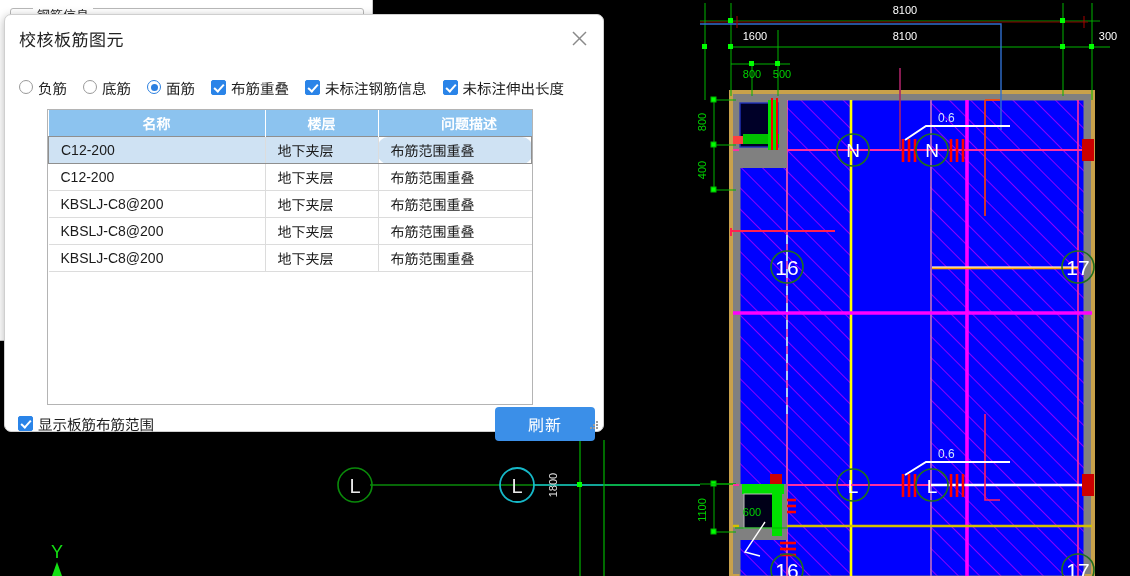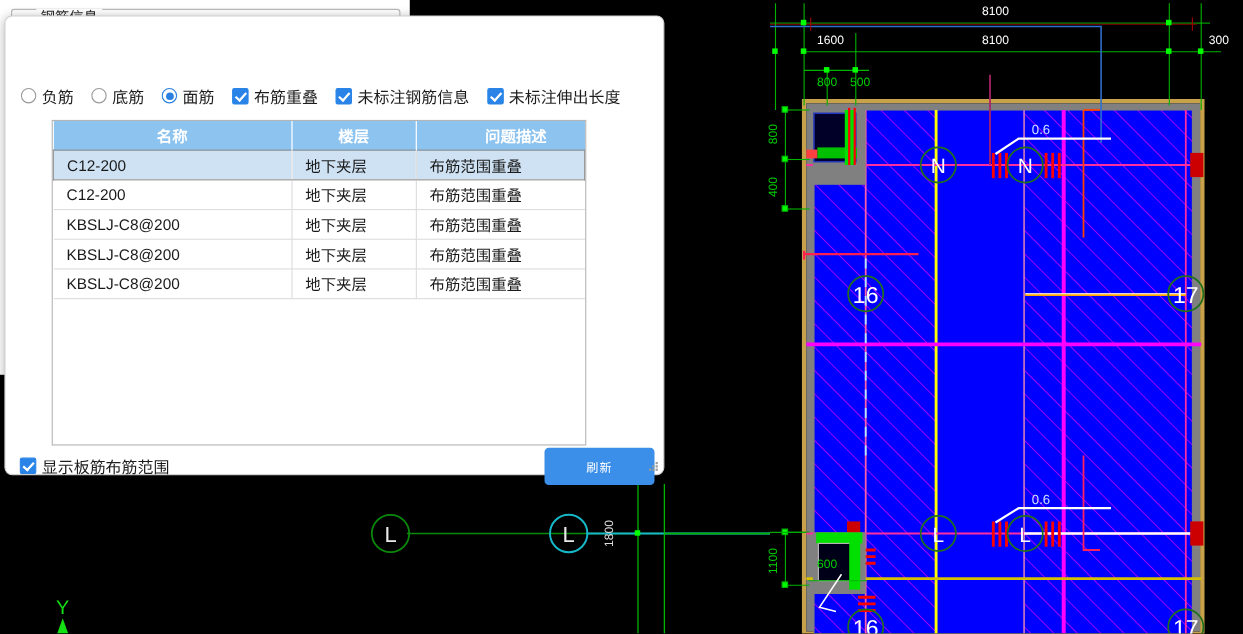--- a/index.html
+++ b/index.html
@@ -87,39 +87,39 @@
     background:#8cc3ef;color:#ffffff;font-size:14px;font-weight:bold;
     height:24px;border-right:1px solid #ffffff;
     text-align:center;
   }
   table.grid th:last-child{border-right:none;}
   table.grid td{
     font-size:14px;color:#1a1a1a;height:26px;padding:0 0 0 12px;
     border-bottom:1px solid #dcdcdc;border-right:1px solid #dcdcdc;
     white-space:nowrap;overflow:hidden;text-overflow:ellipsis;
   }
-  table.grid td:last-child{border-right:none;}
+  table.grid td:last-child{border-right:none;border-radius:10px;}
   tr.row-selected td{
     background:#cfe2f3;
     border-top:1.6px solid #8f8f8f;border-bottom:1.6px solid #8f8f8f;
   }
   tr.row-selected td:first-child{border-left:1.6px solid #8f8f8f;}
   tr.row-selected td:last-child{border-right:1.6px solid #8f8f8f;}
   .col-name{width:214px;}
   .col-floor{width:110px;}
   .col-desc{width:auto;padding-left:29px;}
 
   
   .footer-check{
     position:absolute;left:13px;top:398px;display:inline-flex;align-items:center;cursor:pointer;
   }
   .btn-refresh{
     position:absolute;right:8px;top:392px;width:100px;height:34px;
     background:#3b8fe8;color:#fff;border:none;border-radius:4px;
-    font-size:11px;font-family:inherit;cursor:pointer;letter-spacing:1px;
+    font-size:16px;font-family:inherit;cursor:pointer;letter-spacing:1px;
   }
   .resize-grip{
     position:absolute;right:3px;bottom:2px;width:12px;height:12px;cursor:nwse-resize;
   }
 </style>
 </head>
 <body>
 
 <div id="cad-canvas">
   <svg width="1130" height="576" viewBox="0 0 1130 576">
@@ -326,20 +326,29 @@
 </div>
 
 <div class="bg-panel">
   <div class="bg-groupbox">
     <span class="bg-groupbox-title">钢筋信息</span>
   </div>
 </div>
 
 <div id="dialog">
 
+  <div class="dlg-titlebar">
+    <div class="dlg-title">校核板筋图元</div>
+    <div class="dlg-close">
+      <svg width="17" height="17" viewBox="0 0 17 17" aria-hidden="true">
+        <line x1="2" y1="2" x2="15" y2="15" stroke="currentColor" stroke-width="1.5"></line>
+        <line x1="15" y1="2" x2="2" y2="15" stroke="currentColor" stroke-width="1.5"></line>
+      </svg>
+    </div>
+  </div>
 
   <div class="filter-row">
     <div class="opt">
       <span class="radio-mark"></span>
       <span class="opt-label">负筋</span>
     </div>
     <div class="opt">
       <span class="radio-mark"></span>
       <span class="opt-label">底筋</span>
     </div>

